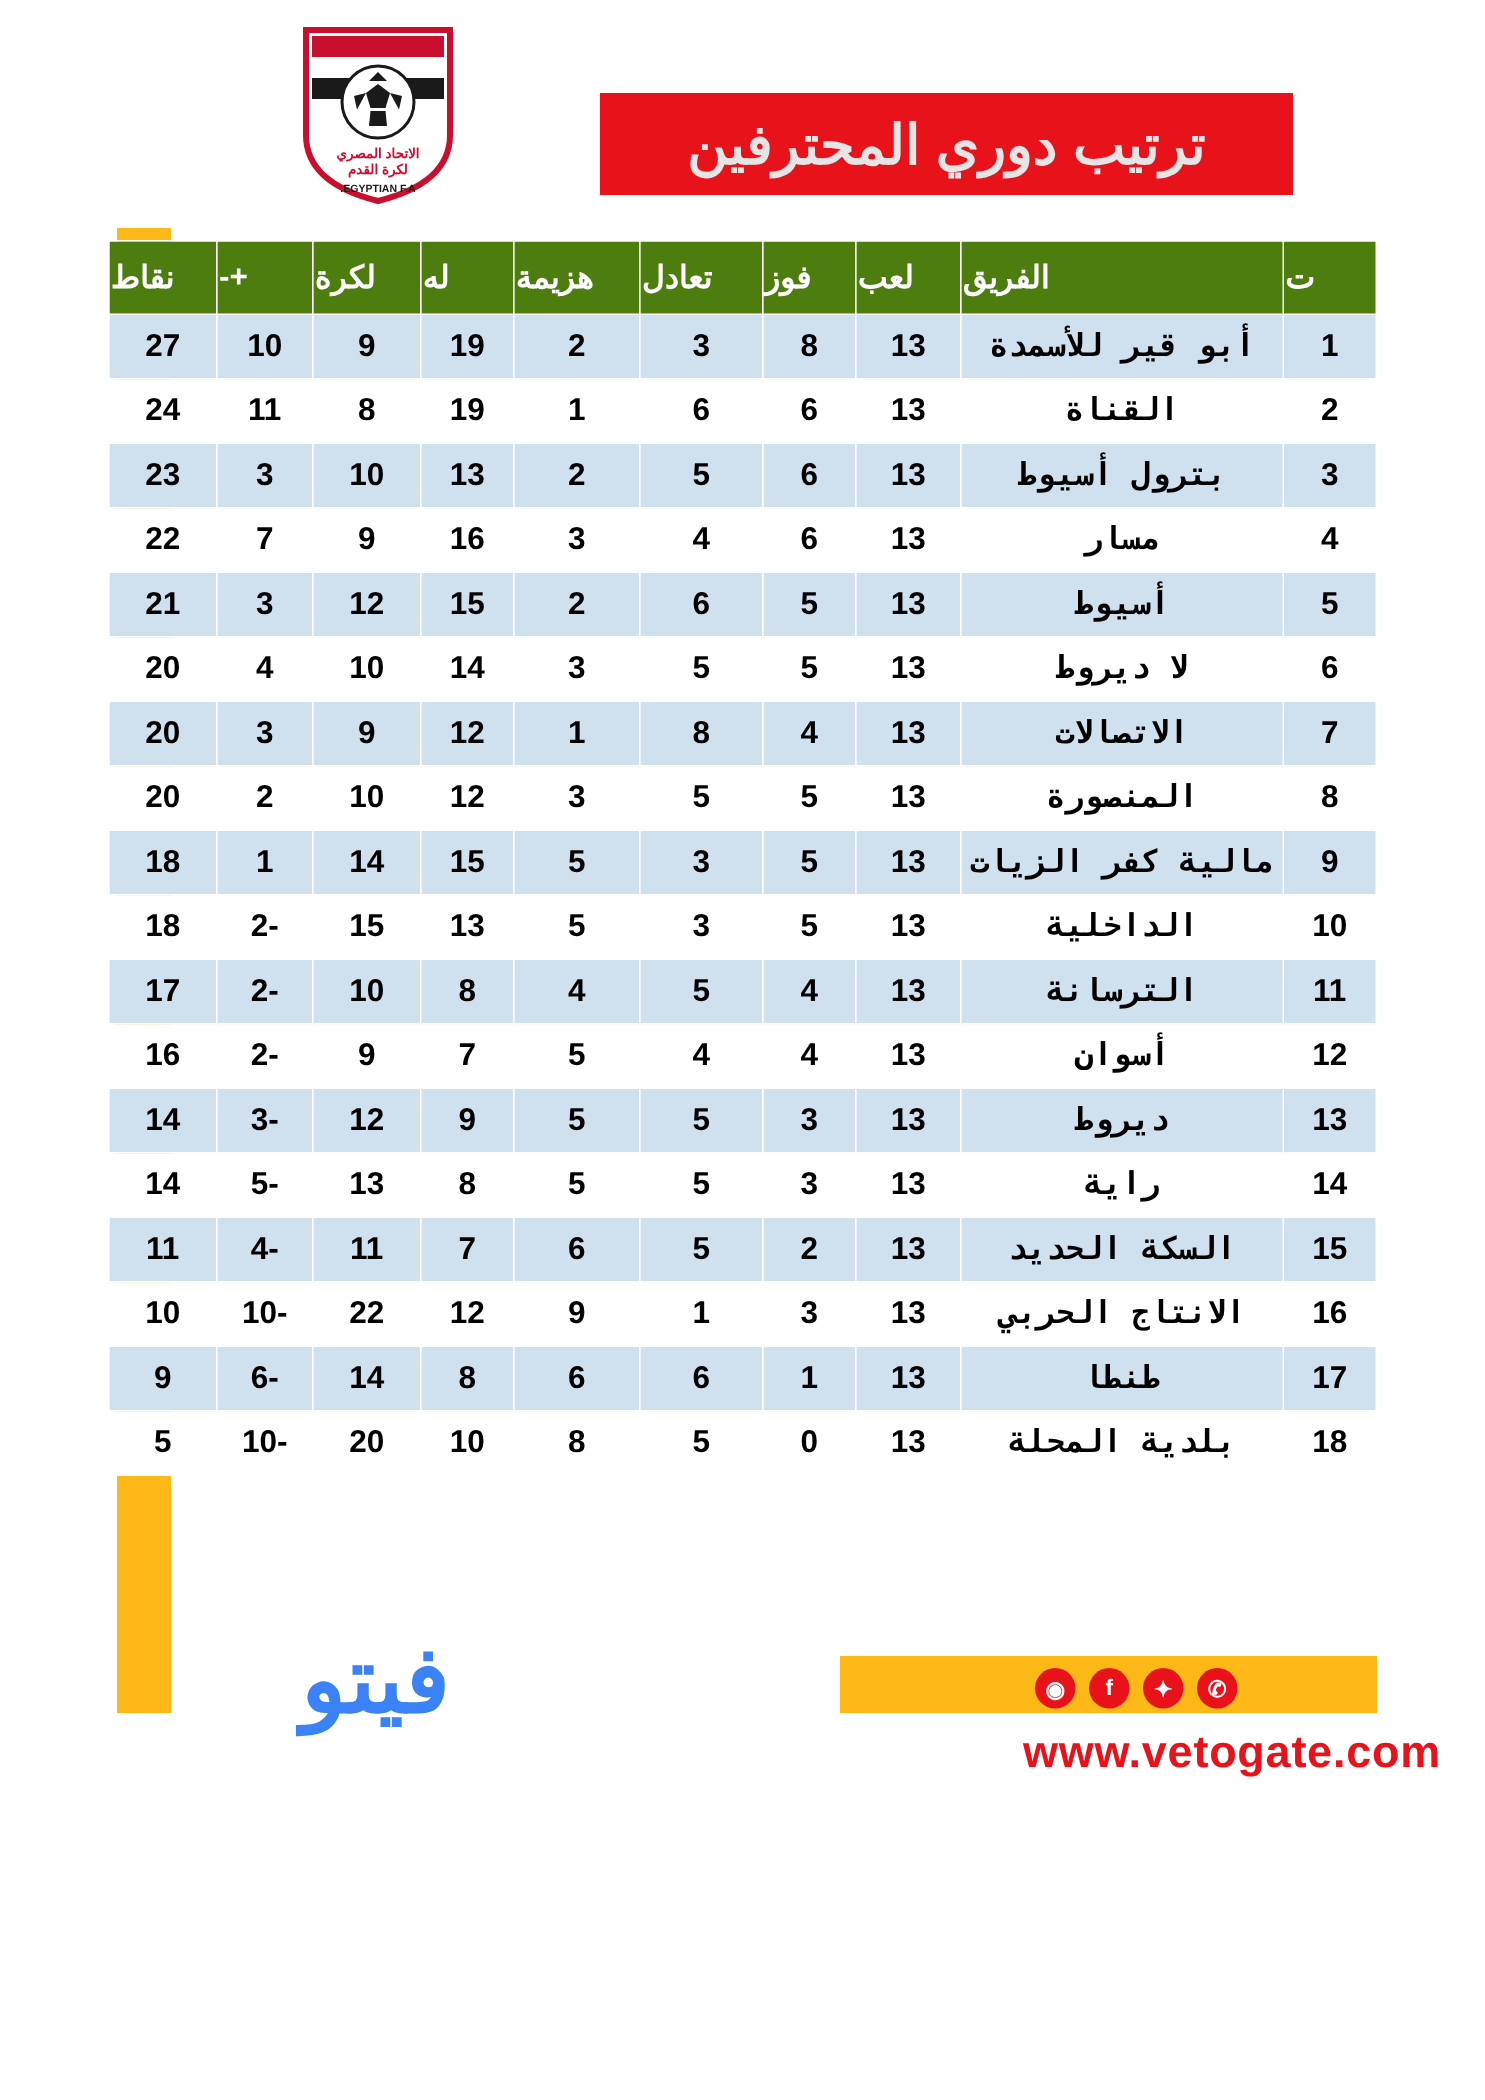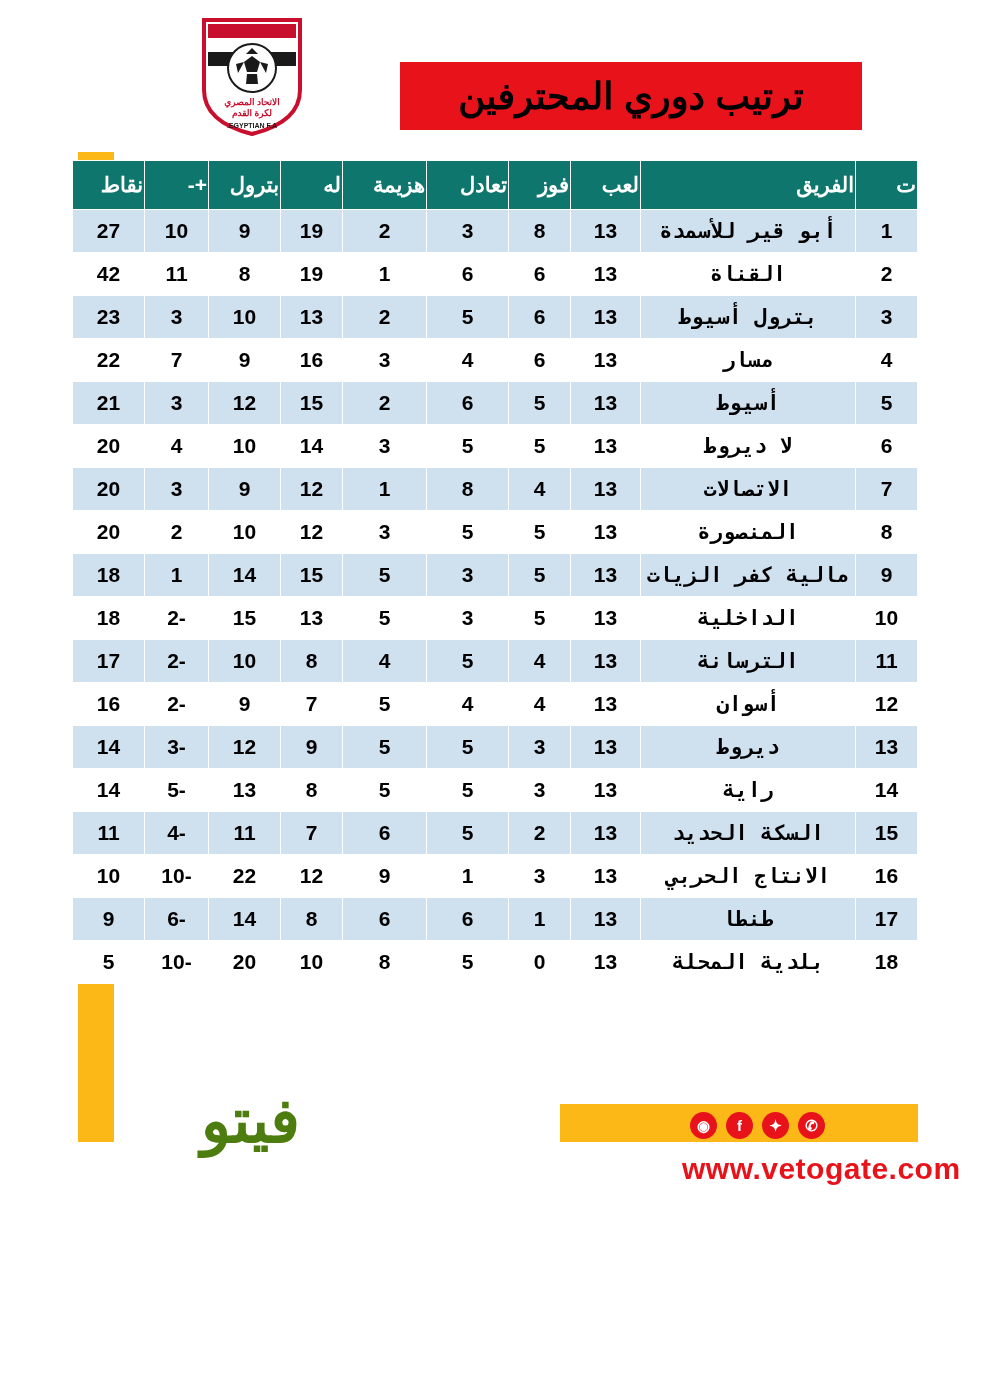--- a/index.html
+++ b/index.html
@@ -34,21 +34,21 @@
     top: 62px;
     left: 400px;
     width: 462px;
     height: 68px;
     background: #e8121a;
     display: flex;
     align-items: center;
     justify-content: center;
   }
   .title-banner span {
-    color: #000000;
+    color: #e5e5e5;
     font-size: 37px;
     font-weight: bold;
     letter-spacing: 1px;
   }
 
   
   .frame-left {
     position: absolute;
     left: 78px;
     top: 152px;
@@ -71,27 +71,27 @@
     left: 143px;
     top: 160px;
     width: 775px;
   }
   table.standings {
     border-collapse: collapse;
     width: 775px;
     table-layout: fixed;
   }
   table.standings th {
-    background: #0f766e;
+    background: #4d7c0f;
     color: #ffffff;
     font-size: 21px;
     font-weight: bold;
     height: 46px;
     border: 1px solid #ffffff;
-    text-align: right;
+    text-align: left;
     vertical-align: middle;
   }
   table.standings td {
     height: 40px;
     border: 1px solid #ffffff;
     text-align: center;
     vertical-align: middle;
     font-size: 21px;
     font-weight: bold;
     color: #000000;
@@ -123,21 +123,21 @@
     top: 1085px;
     width: 990px;
     height: 140px;
   }
   .veto-logo {
     position: absolute;
     left: 150px;
     top: 1085px;
     width: 150px;
     height: 72px;
-    color: #4d7c0f;
+    color: #3b82f6;
     font-size: 62px;
     font-weight: bold;
     letter-spacing: -3px;
     line-height: 72px;
   }
   .social {
     position: absolute;
     left: 690px;
     top: 1112px;
     display: flex;
@@ -215,21 +215,21 @@
     </colgroup>
     <thead>
       <tr>
         <th>ت</th>
         <th>الفريق</th>
         <th>لعب</th>
         <th>فوز</th>
         <th>تعادل</th>
         <th>هزيمة</th>
         <th>له</th>
-        <th>بترول</th>
+        <th>لكرة</th>
         <th>+-</th>
         <th>نقاط</th>
       </tr>
     </thead>
     <tbody id="standings-body">
         <tr class="row-odd">
           <td>1</td>
           <td class="team-cell">أبو قير للأسمدة</td>
           <td>13</td>
           <td>8</td>
@@ -243,21 +243,21 @@
         <tr class="row-even">
           <td>2</td>
           <td class="team-cell">القناة</td>
           <td>13</td>
           <td>6</td>
           <td>6</td>
           <td>1</td>
           <td>19</td>
           <td>8</td>
           <td>11</td>
-          <td>42</td>
+          <td>24</td>
         </tr>
         <tr class="row-odd">
           <td>3</td>
           <td class="team-cell">بترول أسيوط</td>
           <td>13</td>
           <td>6</td>
           <td>5</td>
           <td>2</td>
           <td>13</td>
           <td>10</td>

